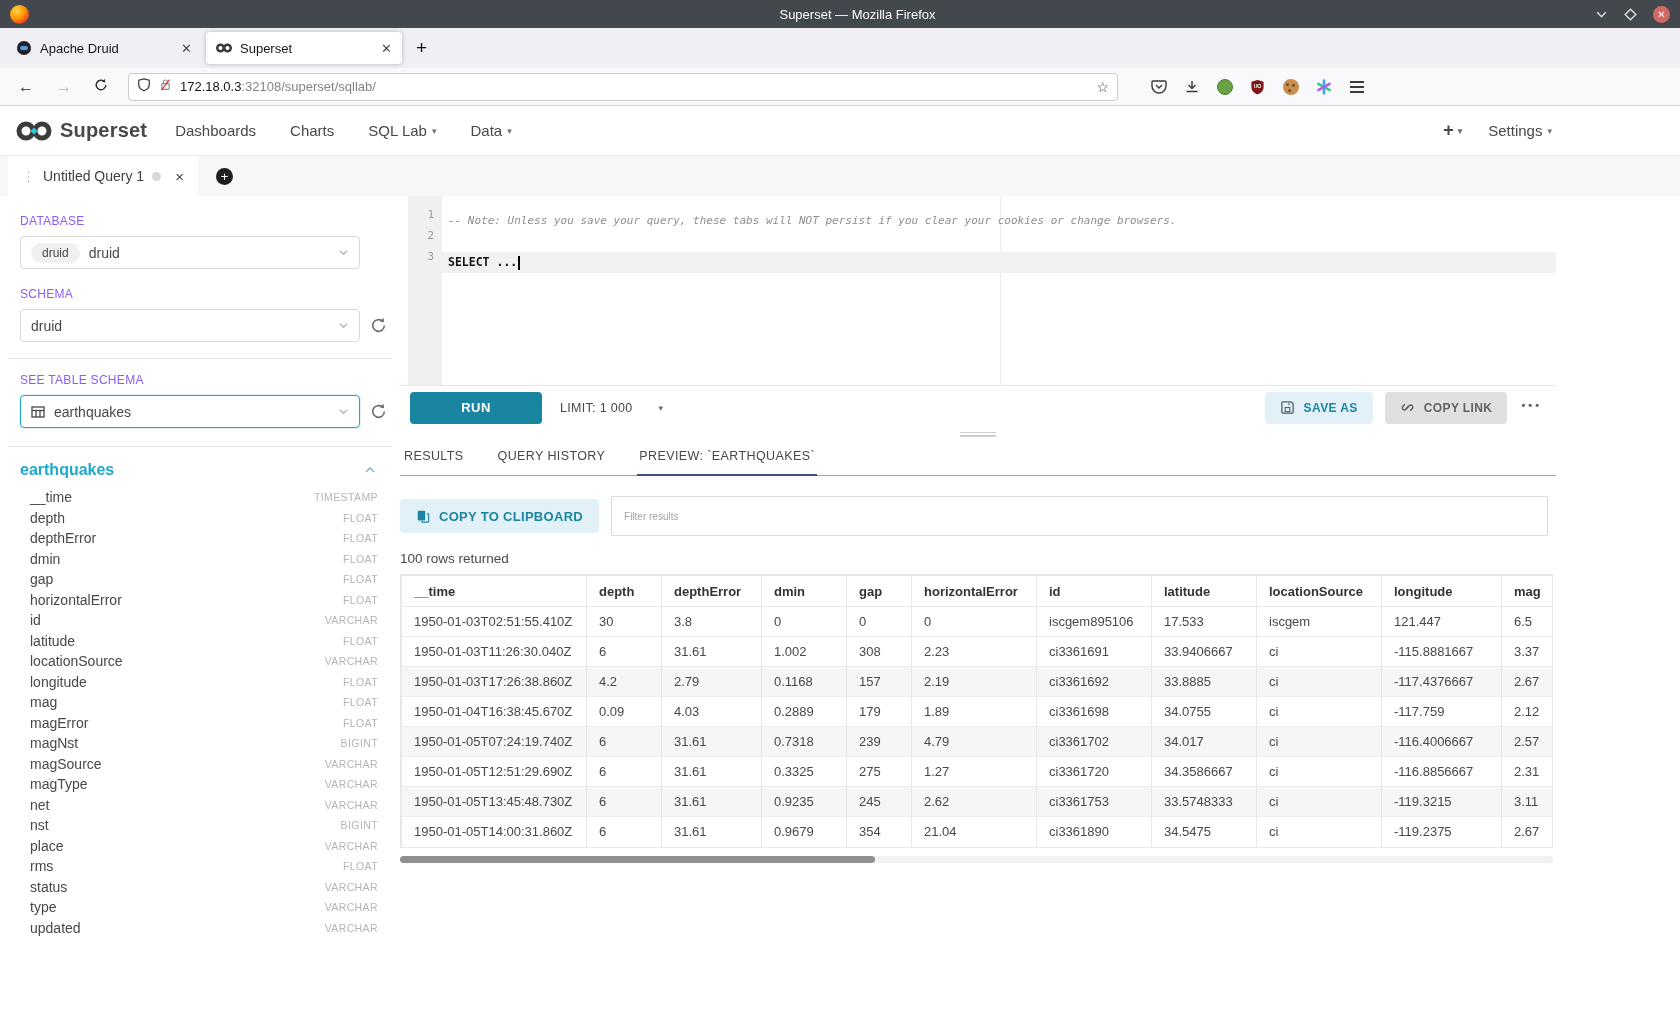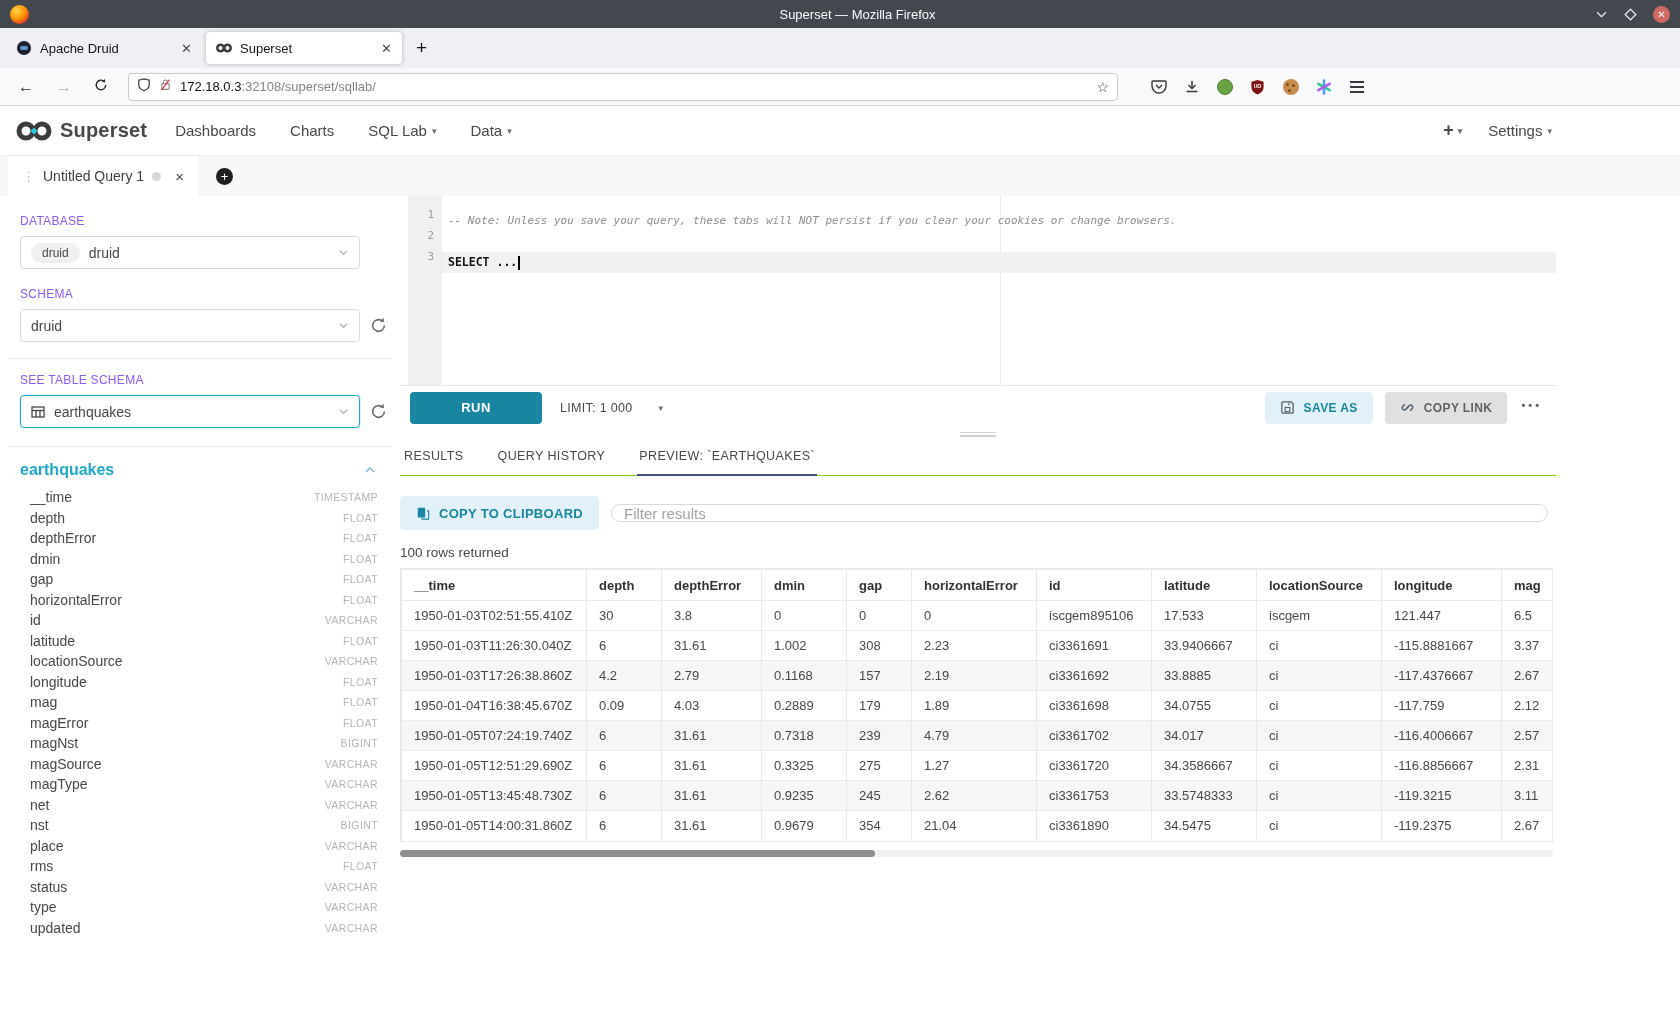--- a/index.html
+++ b/index.html
@@ -124,21 +124,21 @@
   
   .south-tabs { display:flex; gap:30px; border-bottom:1px solid #84cc16; padding:0 2px; }
   .stab { font-size:12.5px; color:#484848; letter-spacing:.4px; padding:10px 2px 11px; border-bottom:2.5px solid transparent;
     margin-bottom:-1px; }
   .stab.active { border-bottom-color:#444e7c; }
 
   .south-toolbar { display:flex; align-items:center; margin-top:20px; gap:12px; padding-right:8px; }
   .copy-clip { height:34px; background:#e2f1f7; color:#1985a0; border-radius:4px; display:flex; align-items:center;
     gap:9px; padding:0 16px; font-size:13px; font-weight:bold; letter-spacing:.3px; }
   .copy-clip .cicon { color:#1985a0; display:flex; }
-  .filter-input { flex:1; height:18px; border:1px solid #d9d9d9; border-radius:9px; font-size:15px; padding:0 12px;
+  .filter-input { flex:1; height:40px; border:1px solid #d9d9d9; border-radius:2px; font-size:10px; padding:0 12px;
     color:#484848; font-family:"Liberation Sans", sans-serif; }
   .filter-input::placeholder { color:#a3a3a3; }
 
   .rows-returned { font-size:13.5px; color:#484848; margin:15px 0 8px; }
 
   .table-wrap { width:1153px; overflow:hidden; border:1px solid #e8e8e8; }
   table.results { border-collapse:collapse; table-layout:fixed; width:1158px; }
   table.results th { font-size:13px; font-weight:bold; color:#333; text-align:left; height:31px; padding:0 0 0 12px;
     border:1px solid #e8e8e8; background:#fff; overflow:hidden; white-space:nowrap; }
   table.results td { font-size:13px; color:#484848; height:30px; padding:0 0 0 12px; border-left:1px solid #e8e8e8;

